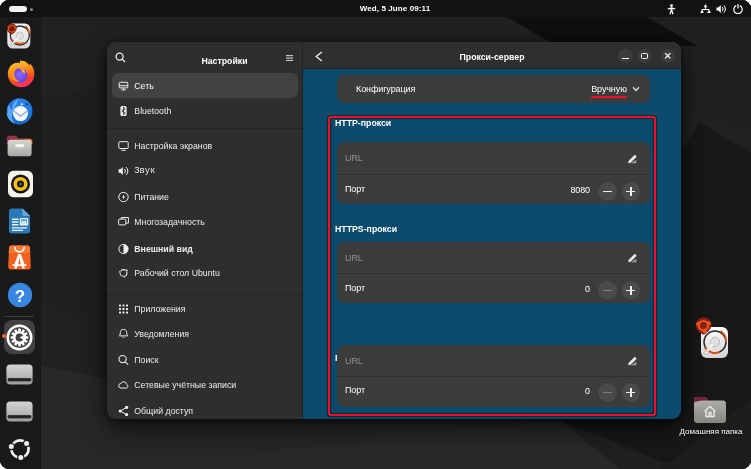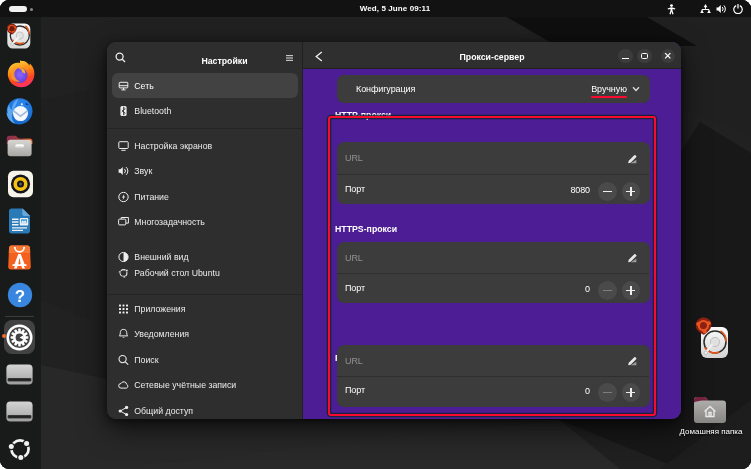--- a/index.html
+++ b/index.html
@@ -14,21 +14,21 @@
   #wspill { position:absolute; left:9px; top:6px; width:18px; height:6px; background:#f2f2f2; border-radius:3px; }
   #wsdot { position:absolute; left:29.5px; top:7.5px; width:3.5px; height:3.5px; background:#888; border-radius:50%; }
   #clock { position:absolute; left:340px; top:4.2px; width:110px; text-align:center; white-space:nowrap; color:#fff; font-size:8px; font-weight:bold; letter-spacing:0.1px; }
   
   #dock { position:absolute; top:17px; left:0; width:41px; height:452px; background:#191a1a; }
   .dicon { position:absolute; left:0; top:0; }
   
   #win { position:absolute; left:107px; top:42px; width:574px; height:377px; border-radius:9px; background:#2e2e2e; box-shadow:0 10px 28px rgba(0,0,0,0.62), 0 2px 8px rgba(0,0,0,0.5), inset 0 1px 0 rgba(255,255,255,0.055); overflow:hidden; }
   #sidebar { position:absolute; left:0; top:0; width:195px; height:377px; background:#2e2e2e; }
   #vsep { position:absolute; left:195px; top:0; width:1px; height:377px; background:#202020; }
-  #main { position:absolute; left:196px; top:0; width:378px; height:377px; background:#4c1d95; }
+  #main { position:absolute; left:196px; top:0; width:378px; height:377px; background:#0c4a6e; }
   #mainhdr { position:absolute; left:0; top:0; width:378px; height:26.5px; background:#2f2f2f; border-bottom:1px solid #202020; }
   .wtitle { color:#fff; font-size:8.75px; font-weight:bold; }
   .srow { position:absolute; left:5px; width:186px; height:25px; border-radius:6px; }
   .srow .ic { position:absolute; left:5.5px; top:50%; transform:translateY(-50%); width:11px; height:11px; }
   .srow .lb { position:absolute; left:22.3px; top:50%; transform:translateY(-50%); color:#ececec; font-size:8.75px; white-space:nowrap; }
   .ssep { position:absolute; left:0; width:195px; height:1px; background:#242424; }
   
   .card { position:absolute; left:140.5px; width:313px; background:#3c3c3c; border-radius:7px; }
   .glabel { position:absolute; left:32px; color:#fff; font-size:8.75px; font-weight:bold; }
   .rowlabel { color:#ececec; font-size:9px; letter-spacing:-0.1px; }
@@ -278,21 +278,21 @@
       <div class="ssep" style="top:85.5px;"></div>
       <div class="srow" style="top:91px;">
         <svg class="ic" viewBox="0 0 11 11">
               <g stroke="#eee" stroke-width="1" fill="none">
           <rect x="0.8" y="1.2" width="9.4" height="6.8" rx="0.9"></rect>
           <line x1="3.4" y1="9.8" x2="7.6" y2="9.8"></line>
               </g>
         </svg>
         <div class="lb">Настройка экранов</div>
       </div>
-      <div class="srow" style="top:116.5px;">
+      <div class="srow" style="top:116.5px;font-family:Liberation Mono, monospace;">
         <svg class="ic" viewBox="0 0 11 11">
           <path d="M0.6 3.8 L2.4 3.8 L4.8 1.4 L4.8 9.6 L2.4 7.2 L0.6 7.2 Z" fill="#eee"></path>
           <path d="M6.4 3.4 A2.8 2.8 0 0 1 6.4 7.6 M8 1.6 A5 5 0 0 1 8 9.4" stroke="#eee" stroke-width="1" fill="none"></path>
         </svg>
         <div class="lb">Звук</div>
       </div>
       <div class="srow" style="top:142px;">
         <svg class="ic" viewBox="0 0 11 11">
           <circle cx="5.5" cy="5.5" r="4.7" stroke="#eee" stroke-width="1" fill="none"></circle>
           <path d="M6.3 2.6 L4 6 L5.3 6 L4.7 8.5 L7.1 4.9 L5.8 4.9 Z" fill="#eee"></path>
@@ -301,21 +301,21 @@
       </div>
       <div class="srow" style="top:167.5px;">
         <svg class="ic" viewBox="0 0 11 11">
               <g stroke="#eee" stroke-width="1" fill="none">
           <rect x="0.6" y="2.6" width="7.2" height="5.8" rx="1"></rect>
           <path d="M3.2 2.6 L3.2 1 L10.4 1 L10.4 6.6 L7.8 6.6"></path>
               </g>
         </svg>
         <div class="lb">Многозадачность</div>
       </div>
-      <div class="srow" style="top:202px;">
+      <div class="srow" style="top:194px;font-weight:bold;">
         <svg class="ic" viewBox="0 0 11 11">
           <circle cx="5.5" cy="5.5" r="4.6" stroke="#eee" stroke-width="1" fill="none"></circle>
           <path d="M5.5 0.9 A4.6 4.6 0 0 1 5.5 10.1 Z" fill="#eee"></path>
         </svg>
         <div class="lb">Внешний вид</div>
       </div>
       <div class="srow" style="top:218.5px;">
         <svg class="ic" viewBox="0 0 11 11">
           <circle cx="5.5" cy="5.5" r="3.4" stroke="#eee" stroke-width="1.1" fill="none"></circle>
           <circle cx="8.8" cy="3" r="1.25" fill="#eee" stroke="#2d2d2d" stroke-width="0.7"></circle>
@@ -391,21 +391,21 @@
       </svg>
 
       <div class="card" style="left:33.5px;top:33.3px;height:28.2px;"></div>
       <div class="rowlabel abs" style="left:41px;top:41.5px;color:#fff;padding-left:12px;">Конфигурация</div>
       <div class="rowlabel abs" style="left:287.8px;top:41.5px;width:36px;text-align:right;color:#fff;">Вручную</div>
       <svg class="abs" style="left:328.5px;top:43.5px" width="8" height="6" viewBox="0 0 8 6">
         <path d="M1 1.2 L4 4.5 L7 1.2" stroke="#ddd" stroke-width="1.3" fill="none"></path>
       </svg>
       <div class="abs" style="left:288px;top:54px;width:35.5px;height:2.4px;background:#fa0a2e;border-radius:1px;"></div>
 
-      <div class="glabel" style="top:68px;">HTTP-прокси</div>
+      <div class="glabel" style="top:76px;">HTTP-прокси</div>
       <div class="card" style="left:33.5px;top:100.3px;height:61.7px;"></div>
       <div class="rowlabel abs" style="left:42px;top:111px;color:#929292;">URL</div>
       <svg class="abs" style="left:323.5px;top:111.5px" width="10.5" height="10.5" viewBox="0 0 11 11">
         <path d="M1.2 9.8 L1.8 7.2 L7.6 1.4 A0.9 0.9 0 0 1 8.9 1.4 L9.6 2.1 A0.9 0.9 0 0 1 9.6 3.4 L3.8 9.2 Z" fill="#e8e8e8"></path>
         <path d="M3.8 9.8 L9.8 9.8 L9.8 6 Z" fill="#9a9a9a"></path>
       </svg>
       <div class="abs" style="left:33.5px;top:132.2px;width:312.5px;height:1px;background:#2f2f2f;"></div>
       <div class="rowlabel abs" style="left:42px;top:141.8px;color:#fff;">Порт</div>
       <div class="rowlabel abs" style="left:247px;top:143px;width:40px;text-align:right;color:#fff;">8080</div>
       <div class="spin" style="left:295.3px;top:140px;"></div>

